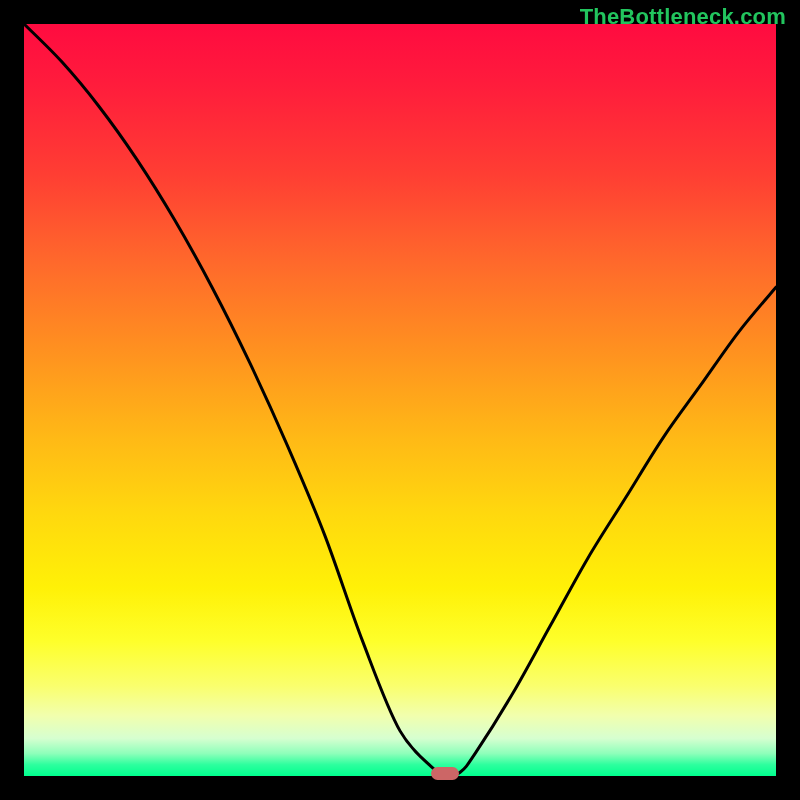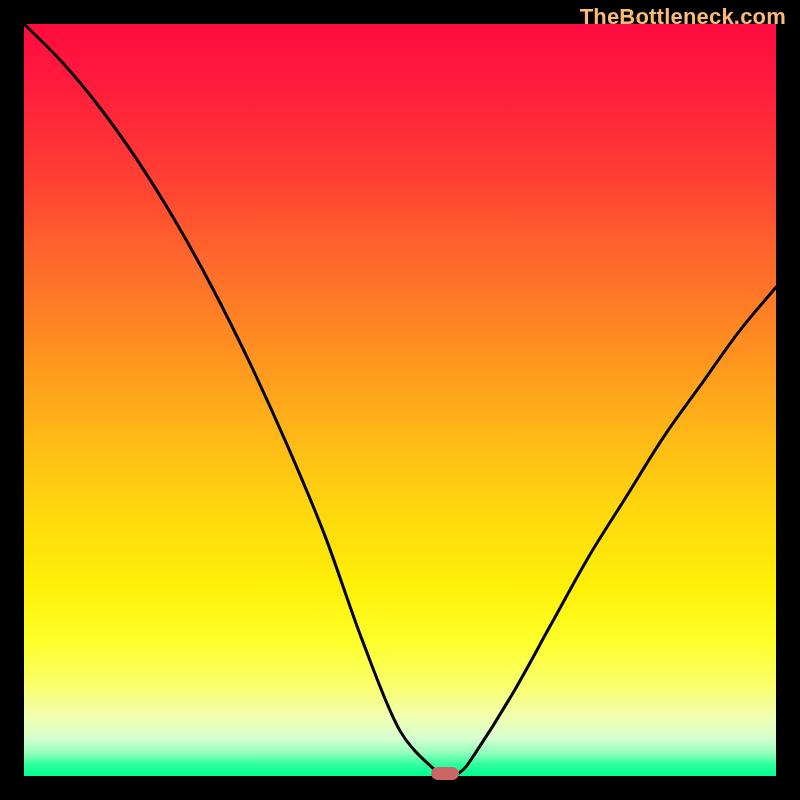--- a/index.html
+++ b/index.html
@@ -34,21 +34,21 @@
       #00ff8e 100%
     );
   }
   .watermark {
     position: absolute;
     top: 4px;
     right: 14px;
     font-family: Arial, Helvetica, sans-serif;
     font-size: 22px;
     font-weight: bold;
-    color: #fdba74;
+    color: #22c55e;
     letter-spacing: 0.2px;
     z-index: 5;
   }
   svg.curve {
     position: absolute;
     left: 0; top: 0;
     width: 100%;
     height: 100%;
     z-index: 2;
   }

